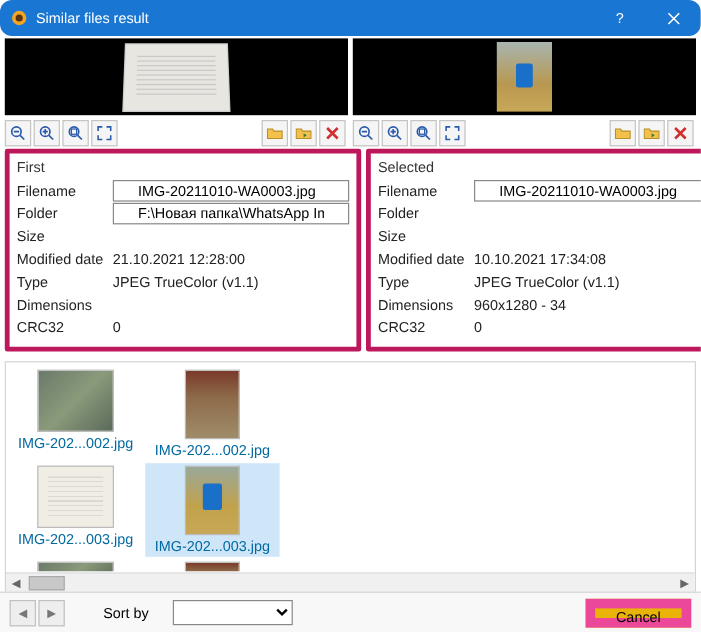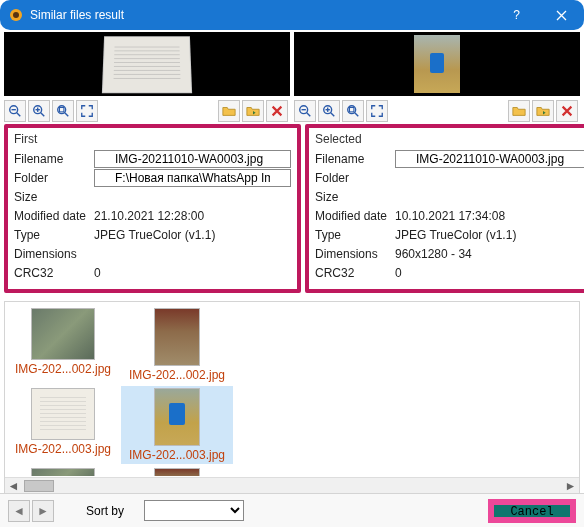--- a/index.html
+++ b/index.html
@@ -28,33 +28,33 @@
 .row input { flex: 1; border: 1px solid #888; height: 18px; padding: 0 20px; font-size: 12px; }
 .thumbs { margin: 8px 4px 0 4px; border: 1px solid #d4d4d4; height: 194px; overflow: hidden; padding: 4px 2px 0 2px; position: relative; }
 .thumbs .scroller { position:absolute; left:2px; right:18px; top:4px; bottom:18px; overflow:hidden; }
 .thumbs .hscroll { position:absolute; left:0; right:0; bottom:0; height:17px; background:#f0f0f0; border-top:1px solid #ddd; display:flex; }
 .thumbs .hscroll .thumb { width:30px; background:#c8c8c8; margin:2px 0 2px 2px; border:1px solid #aaa;}
 .thumbs .hscroll .arrow { width:17px; display:flex;align-items:center;justify-content:center; color:#666;}
 .thumbrow { display: flex; flex-wrap: wrap; align-content: flex-start; }
 .item { width: 112px; margin: 0 2px 2px 0; text-align: center; padding: 2px; }
 .item.sel { background: #cfe6f9; }
 .item .timg { width: 64px; height: 52px; margin: 0 auto 2px auto; border: 1px solid #bbb; background:#999; }
-.item .cap { font-size: 12px; color: #c2410c; white-space: nowrap; overflow: hidden; }
+.item .cap { font-size: 12px; color: #0369a1; white-space: nowrap; overflow: hidden; }
 .timg.doc { background:#f0ede5; position:relative; }
 .timg.doc::before { content:""; position:absolute; top:8px;left:8px;right:8px;bottom:8px; background: repeating-linear-gradient(#aaa,#aaa 1px,transparent 1px,transparent 4px); opacity:.3;}
 .timg.people { width:46px; height:58px; background: linear-gradient(#7a3a2a 0%, #8d6b4a 40%, #a08c6a 100%); }
 .timg.rubble { background: linear-gradient(135deg,#6a7a6a,#8a9a7a,#5a6a5a); }
 .timg.leaves { width:46px; height:58px; background: linear-gradient(#9aa89a 0%, #c2a24a 60%, #c7a857 100%); position:relative;}
 .timg.leaves::after { content:""; position:absolute; top:14px; left:14px; width:16px; height:22px; background:#1a6fc9; border-radius:2px;}
 .timg.half { height:20px; }
 .footer { position: absolute; bottom: 0; left: 0; right: 0; height: 34px; border-top: 1px solid #d4d4d4; display: flex; align-items: center; padding: 0 8px; background:#f8f8f8; }
 .navbtn { width: 22px; height: 22px; border: 1px solid #c0c0c0; background: #eee; display:flex; align-items:center; justify-content:center; margin-right:2px; color:#777;}
 .sortlbl { margin: 0 20px 0 30px; }
 .sortdd { width: 100px; height: 21px; border: 1px solid #888; background:#fff; }
-.cancel { margin-left: auto; width: 88px; height: 24px; border: 6px solid #ec4899; background: #0f766e; font-family: Liberation Mono, monospace; }
+.cancel { margin-left: auto; width: 88px; height: 24px; border: 8px solid #ec4899; background: #eab308; }
 .mag { fill:none; stroke:#2a5aaa; stroke-width:1.6; }
 </style>
 </head>
 <body>
 
 <div class="titlebar">
   <span class="icon">
     <svg viewBox="0 0 16 16">
         <circle cx="8" cy="8" r="6" fill="#f4a522"></circle>
         <circle cx="8" cy="8" r="3" fill="#5a3310"></circle>

